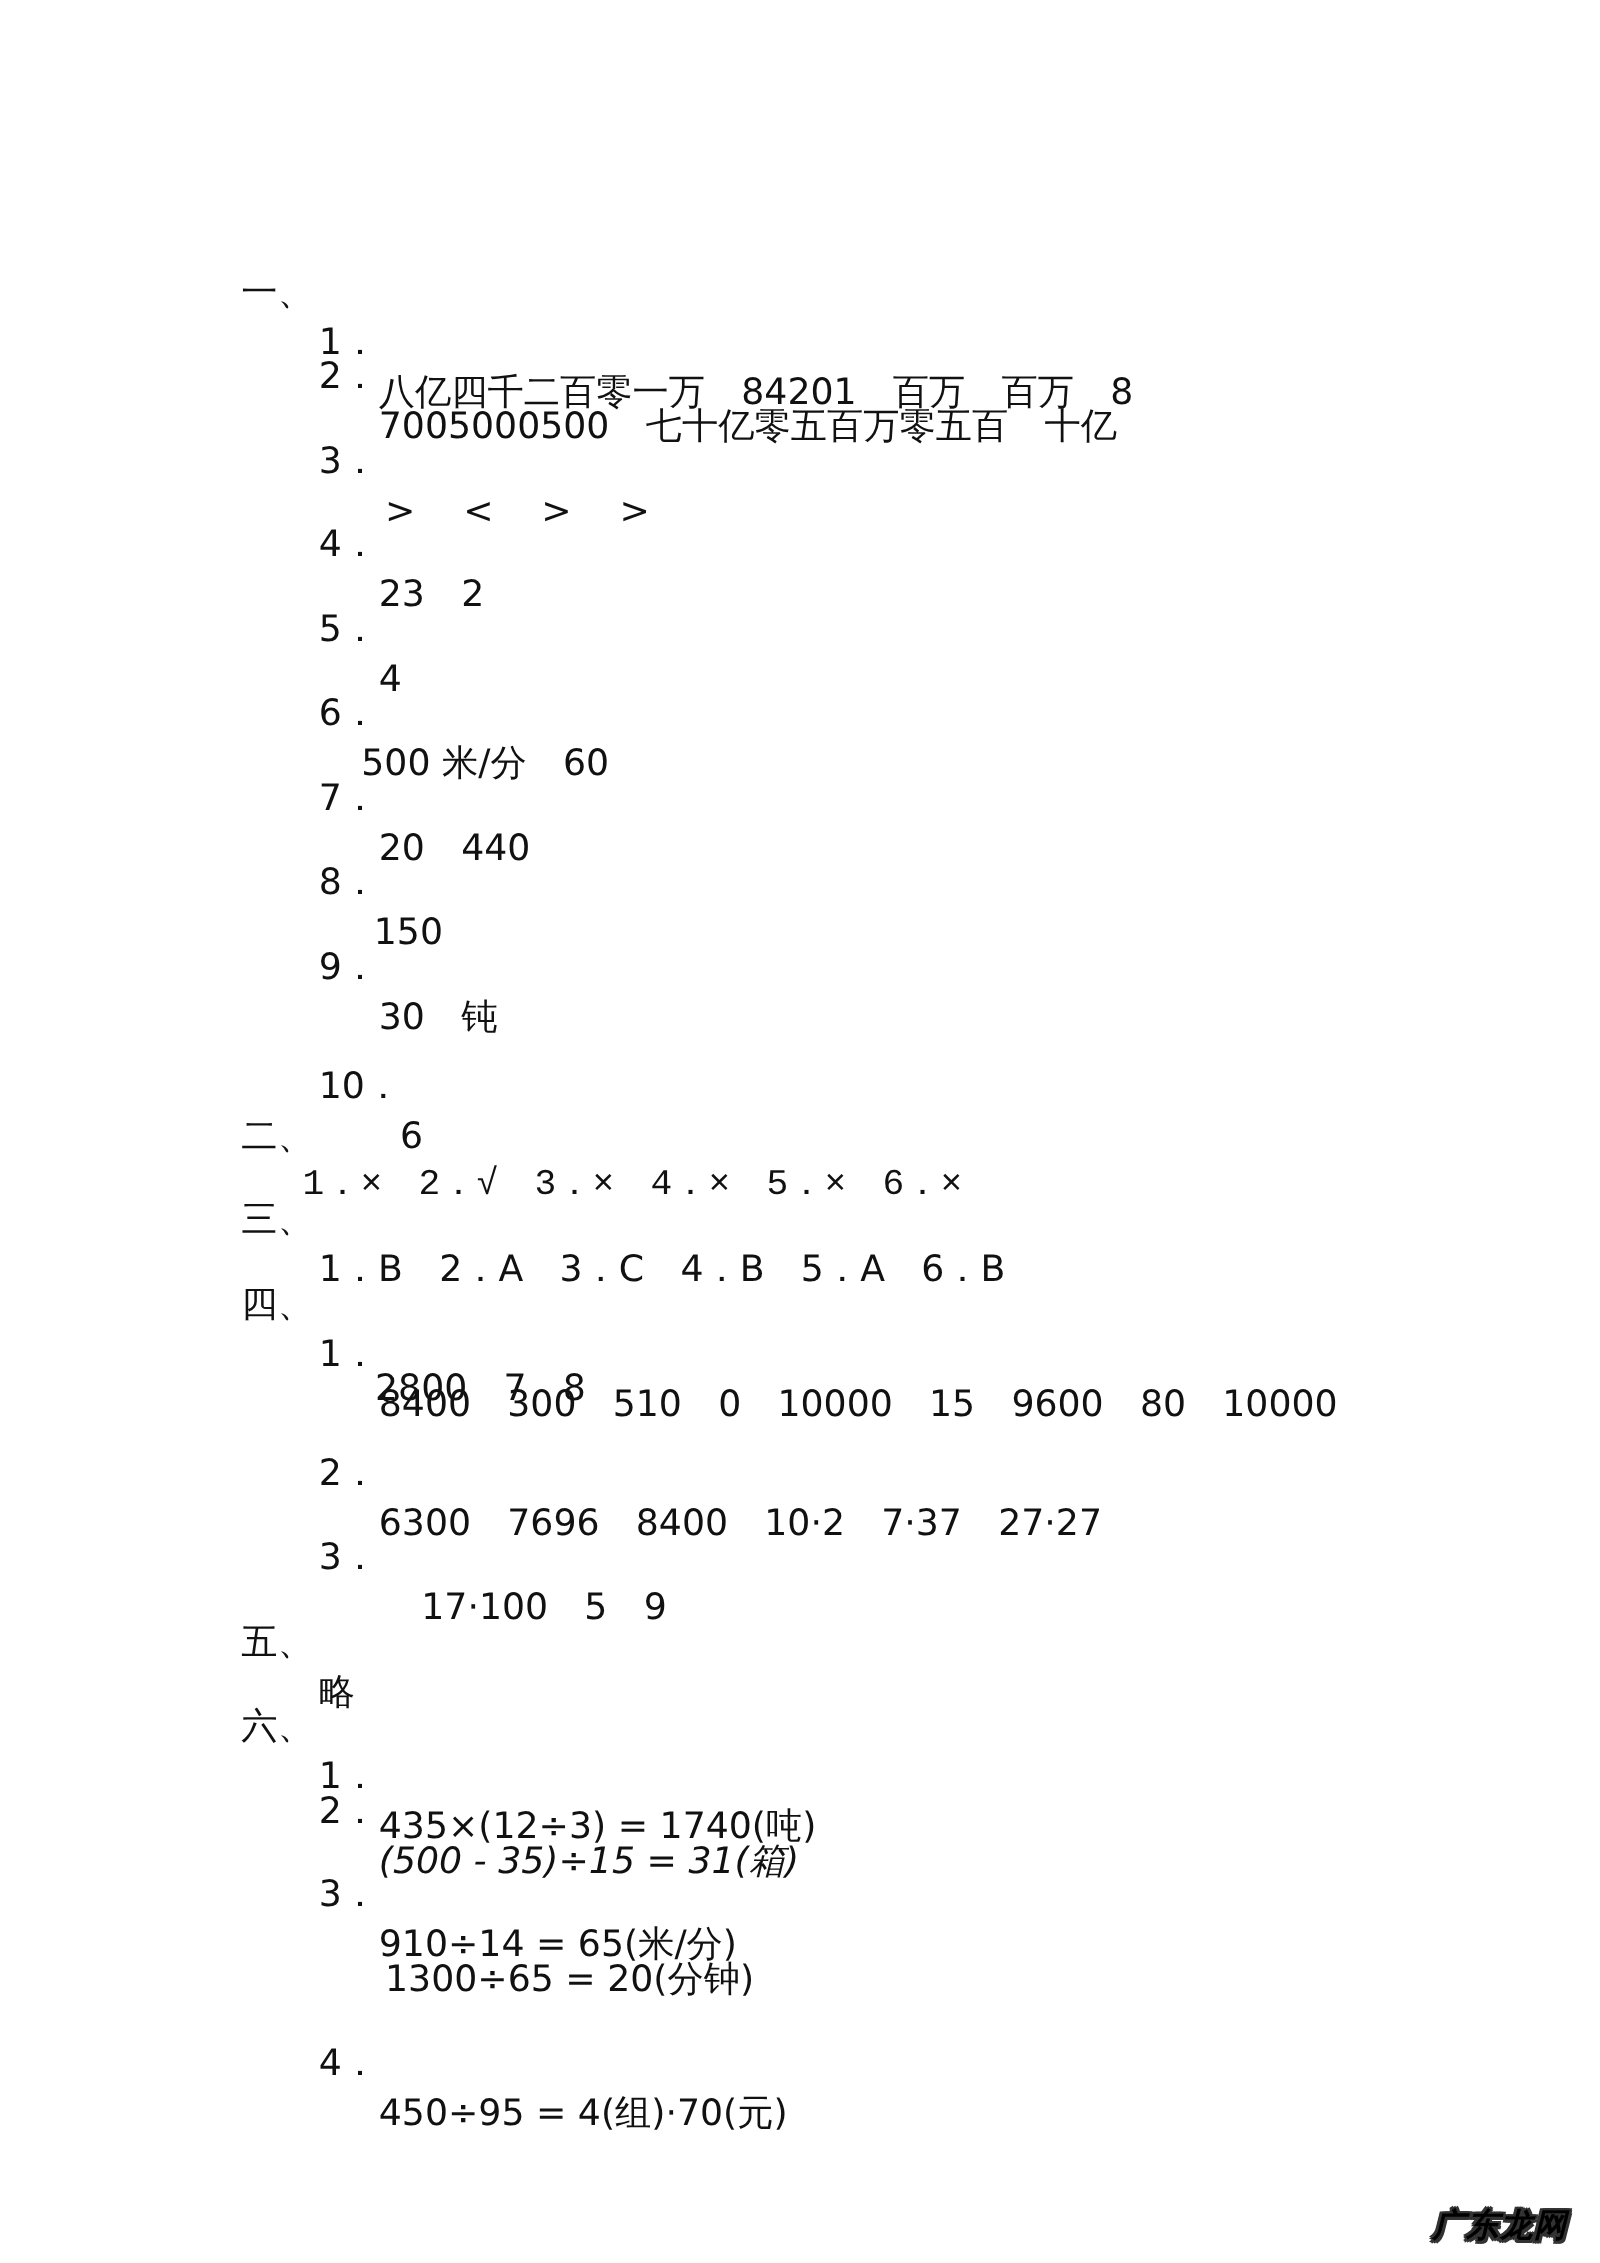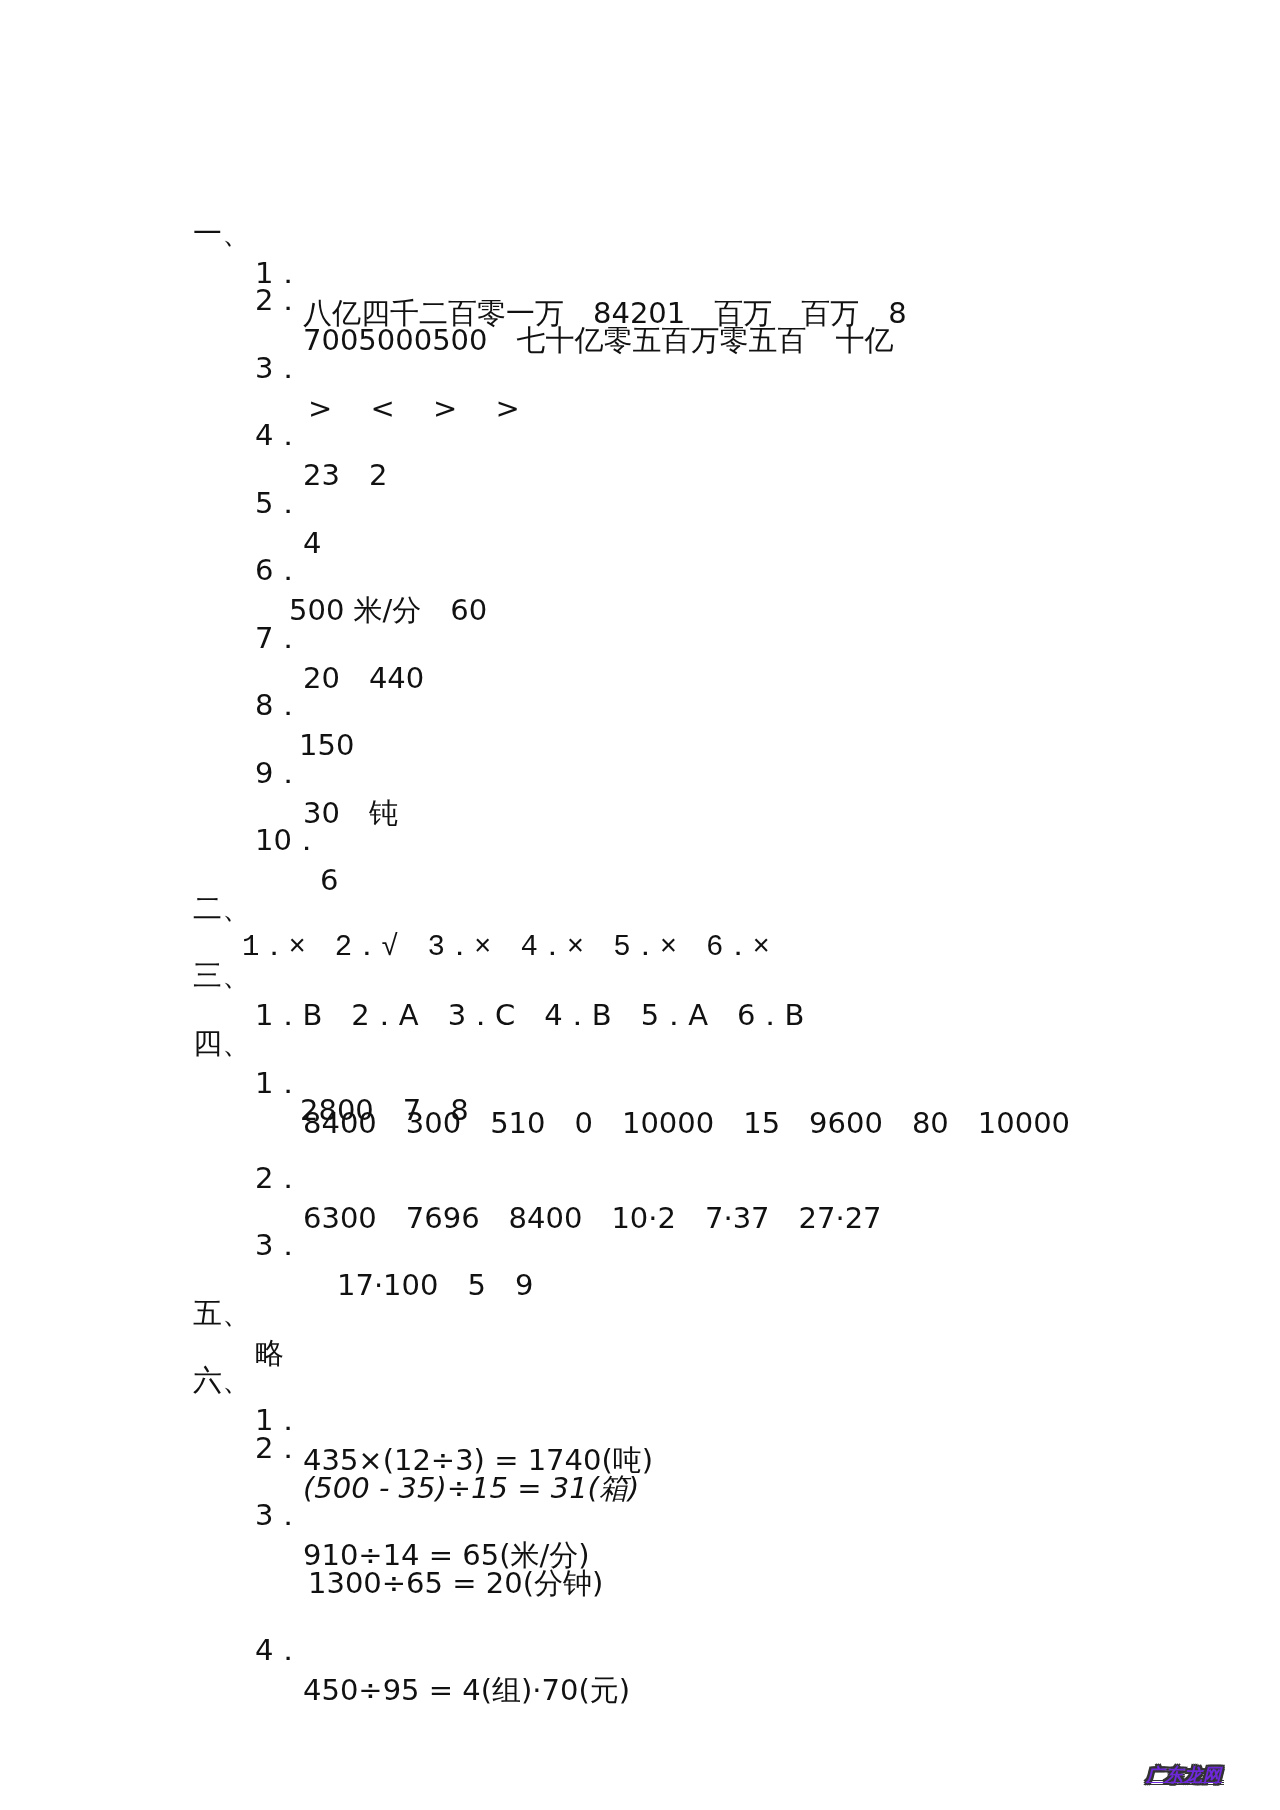--- a/index.html
+++ b/index.html
@@ -3,24 +3,24 @@
 <meta charset="utf-8">
 <style>
   html, body { margin: 0; padding: 0; background: #ffffff; }
   body { width: 1280px; height: 1810px; position: relative; overflow: hidden;
          font-family: "DejaVu Sans", "Liberation Sans", sans-serif; color: #111111; }
   .line { position: absolute; height: 40px; line-height: 40px; font-size: 29px;
           white-space: pre; letter-spacing: 0px; }
   .sec { position: absolute; left: 193px; }
   .num { position: absolute; }
   .body-text { position: absolute; }
-  .watermark { position: absolute; left: 1146px; top: 1763px; font-size: 18px; font-weight: bold;
-               color: #6d28d9; letter-spacing: 1px; font-style: italic;
+  .watermark { position: absolute; left: 1146px; top: 1763px; font-size: 26px; font-weight: bold;
+               color: #000000; letter-spacing: 1px; font-style: italic;
                text-shadow: -2px -2px 0 #333, 2px -2px 0 #333, -2px 2px 0 #333, 2px 2px 0 #333,
-                            0 2px 0 #333, 0 -2px 0 #333, 2px 0 0 #333, -2px 0 0 #333; text-decoration: underline; }
+                            0 2px 0 #333, 0 -2px 0 #333, 2px 0 0 #333, -2px 0 0 #333; }
 </style>
 </head>
 <body>
 
 <div>
 
   <div class="line" style="top:173px;">
     <span class="sec">一、</span>
     <span class="num" style="left:255px;">1．</span>
     <span class="body-text" style="left:303px;">八亿四千二百零一万　84201　百万　百万　8</span>
@@ -50,21 +50,21 @@
     <span class="body-text" style="left:303px;">20　440</span>
   </div>
   <div class="line" style="top:645px;">
     <span class="num" style="left:255px;">8．</span>
     <span class="body-text" style="left:299px;text-align:center;">150</span>
   </div>
   <div class="line" style="top:713px;">
     <span class="num" style="left:255px;">9．</span>
     <span class="body-text" style="left:303px;">30　钝</span>
   </div>
-  <div class="line" style="top:780px;">
+  <div class="line" style="top:808px;">
     <span class="num" style="left:255px;">10．</span>
     <span class="body-text" style="left:320px;">6</span>
   </div>
 
   <div class="line" style="top:848px;">
     <span class="sec">二、</span>
     <span class="body-text" style="left:242px;font-family:Liberation Mono, monospace;">1．×　2．√　3．×　4．×　5．×　6．×</span>
   </div>
 
   <div class="line" style="top:915px;">

